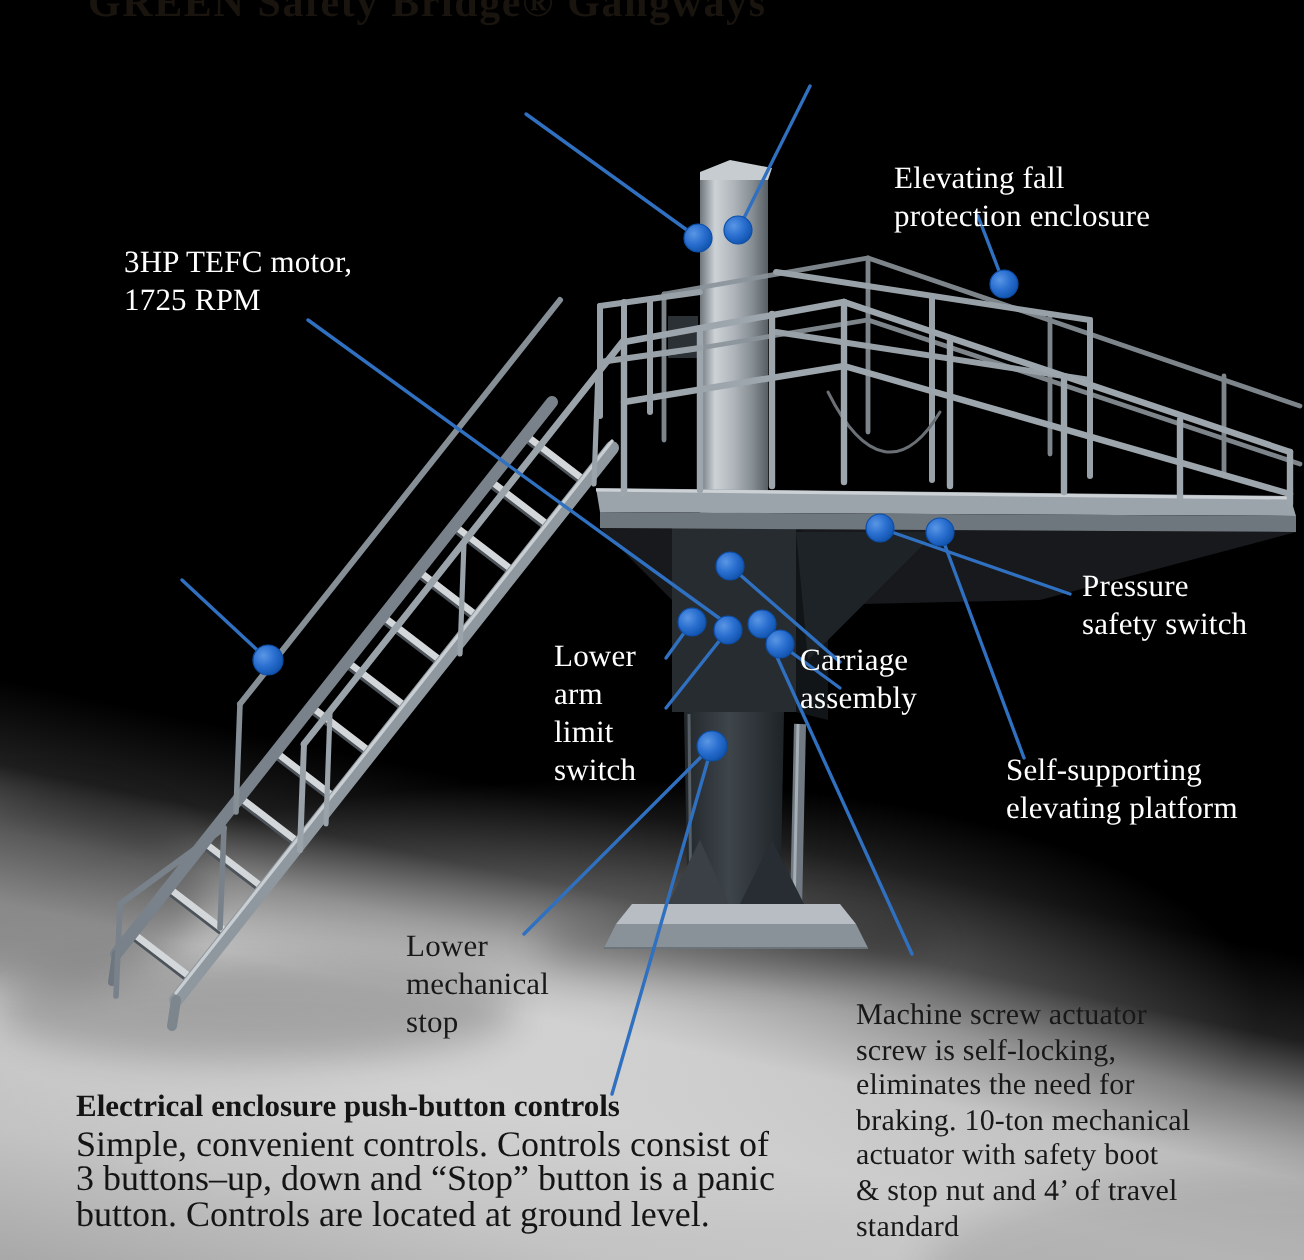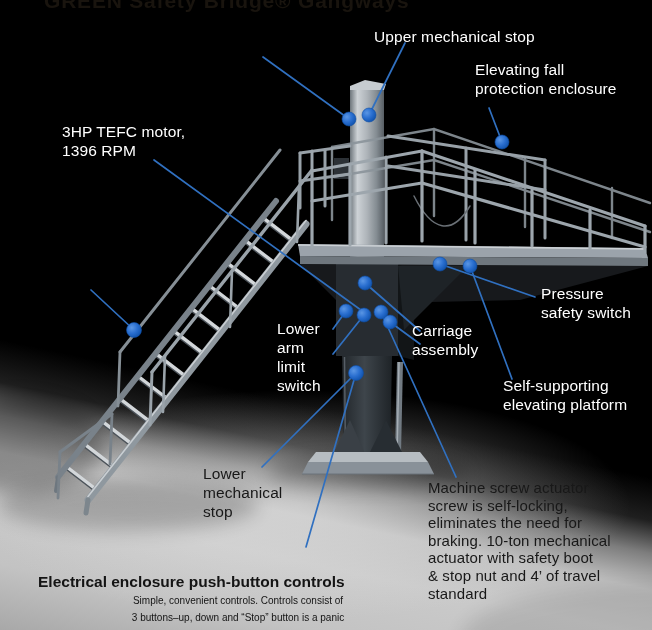--- a/index.html
+++ b/index.html
@@ -1,33 +1,33 @@
 <!DOCTYPE html>
 <html><head>
 <meta charset="utf-8">
 <style>
   html,body{margin:0;padding:0;background:#000;}
   .stage{
     position:relative;width:652px;height:630px;overflow:hidden;background:#8b5cf6;
-    font-family:Liberation Sans, sans-serif;
+    font-family:Liberation Serif, serif;
   }
   .stage svg{position:absolute;left:0;top:0;}
   .lbl{
     position:absolute;color:#ffffff;font-size:15.5px;line-height:19px;
     white-space:pre-line;letter-spacing:0.1px;
   }
   .lbl.dark{color:#181818;}
   .note{font-size:15px;line-height:17.6px;}
   .watermark{
     position:absolute;left:44px;top:-11px;color:#19140e;font-size:21px;
     font-weight:bold;letter-spacing:0.8px;white-space:nowrap;
   }
   .controls-block{position:absolute;left:38px;top:545px;width:400px;color:#141414;}
-  .controls-block .heading{font-size:15.5px;font-weight:bold;line-height:17.5px;margin-bottom:1px;margin-top:28px;}
-  .controls-block .body{font-size:10px;line-height:17.5px;white-space:pre-line;text-align:center;}
+  .controls-block .heading{font-size:15.5px;font-weight:bold;line-height:17.5px;margin-bottom:1px;}
+  .controls-block .body{font-size:18px;line-height:17.5px;white-space:pre-line;}
 </style>
 </head>
 <body>
 
 <div class="stage">
 
   <svg width="652" height="630" viewBox="0 0 652 630">
     <defs>
       <linearGradient id="bgg" x1="0.22" y1="0" x2="0" y2="1">
         <stop offset="0" stop-color="#000000"></stop>
@@ -229,39 +229,38 @@
       <circle cx="381" cy="312" r="7"></circle>
       <circle cx="390" cy="322" r="7"></circle>
       <circle cx="440" cy="264" r="7"></circle>
       <circle cx="470" cy="266" r="7"></circle>
       <circle cx="356" cy="373" r="7.5"></circle>
     </g>
   </svg>
 
   <div class="watermark">GREEN Safety Bridge®  Gangways</div>
 
-  <div class="lbl" style="left:374px;top:27px;">Upper mechanical stop</div>
-  <div class="lbl" style="left:447px;top:60px;margin-left:28px;">Elevating fall
+  <div class="lbl" style="left:447px;top:80px;">Elevating fall
 protection enclosure</div>
   <div class="lbl" style="left:62px;top:122px;">3HP TEFC motor,
-1396 RPM</div>
+1725 RPM</div>
   <div class="lbl" style="left:277px;top:319px;">Lower
 arm
 limit
 switch</div>
-  <div class="lbl" style="left:412px;top:321px;">Carriage
+  <div class="lbl" style="left:400px;top:321px;">Carriage
 assembly</div>
   <div class="lbl" style="left:503px;top:376px;">Self-supporting
 elevating platform</div>
   <div class="lbl" style="left:541px;top:284px;">Pressure
 safety switch</div>
   <div class="lbl dark" style="left:203px;top:464px;">Lower
 mechanical
 stop</div>
-  <div class="lbl dark note" style="left:428px;top:479px;width:225px;">Machine screw actuator
+  <div class="lbl dark note" style="left:428px;top:500px;width:225px;">Machine screw actuator
 screw is self-locking,
 eliminates the need for
 braking. 10-ton mechanical
 actuator with safety boot
 &amp; stop nut and 4’ of travel
 standard</div>
 
   <div class="controls-block">
     <div class="heading">Electrical enclosure push-button controls</div>
     <div class="body">Simple, convenient controls. Controls consist of

